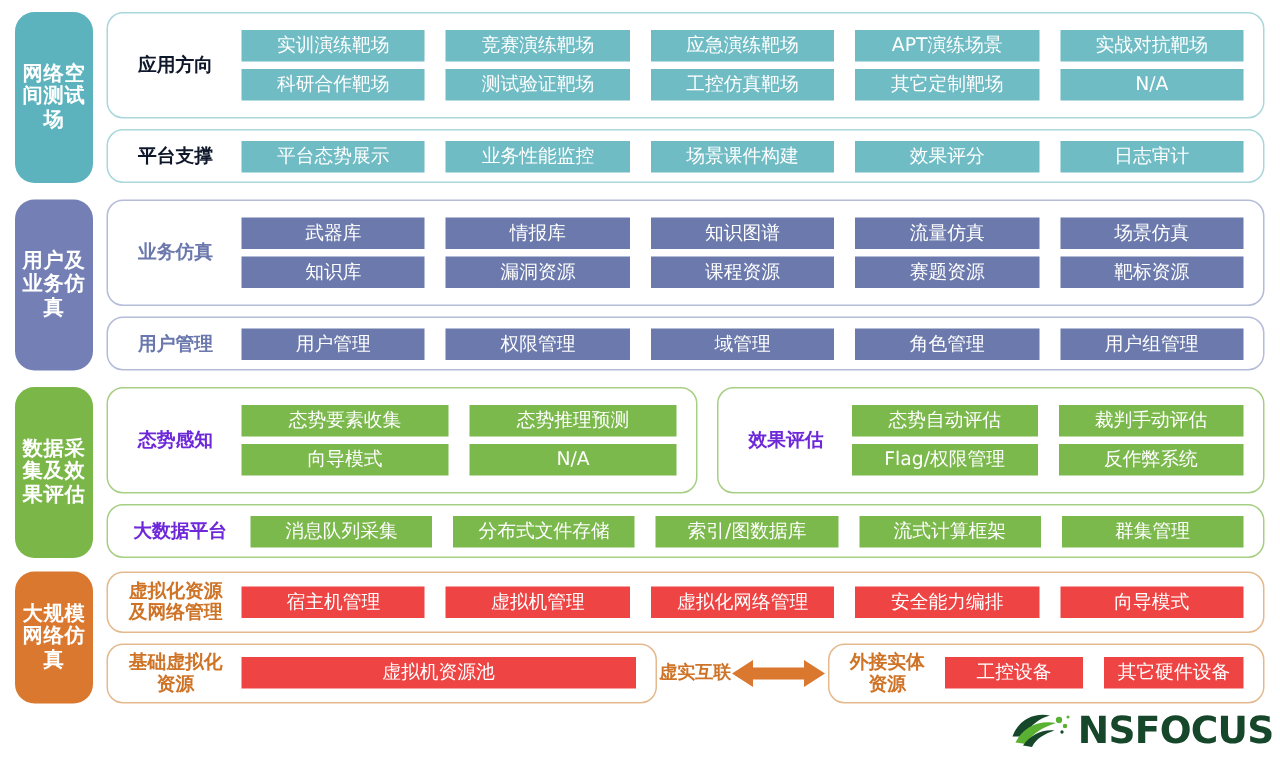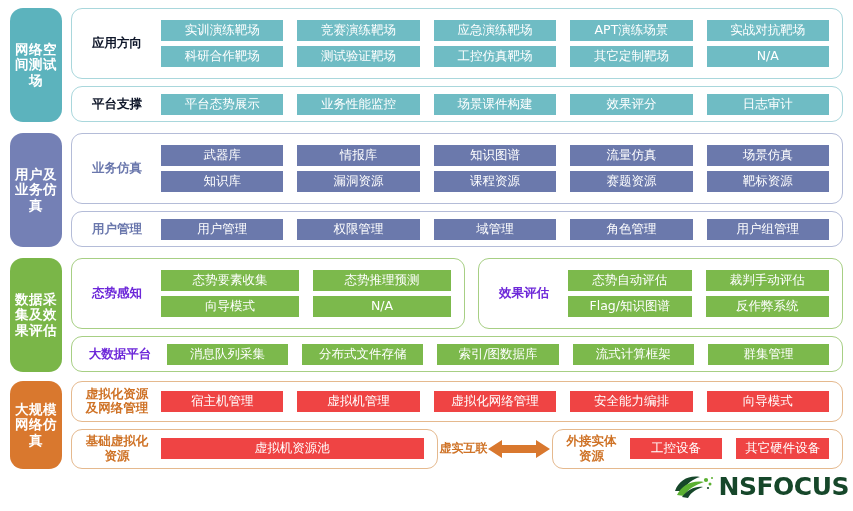--- a/index.html
+++ b/index.html
@@ -286,21 +286,21 @@
         </div>
         <div class="split-gap"></div>
         <div class="card" style="flex:48 1 0;">
           <div class="card-title">效果评估</div>
           <div class="chips">
             <div class="chip-row">
               <div class="chip">态势自动评估</div>
               <div class="chip">裁判手动评估</div>
             </div>
             <div class="chip-row">
-              <div class="chip">Flag/知识图谱</div>
+              <div class="chip">Flag/权限管理</div>
               <div class="chip">反作弊系统</div>
             </div>
           </div>
         </div>
       </div>
 
       <div class="row-wrap" style="flex:0 0 36px;">
         <div class="card">
           <div class="card-title wide">大数据平台</div>
           <div class="chips">

